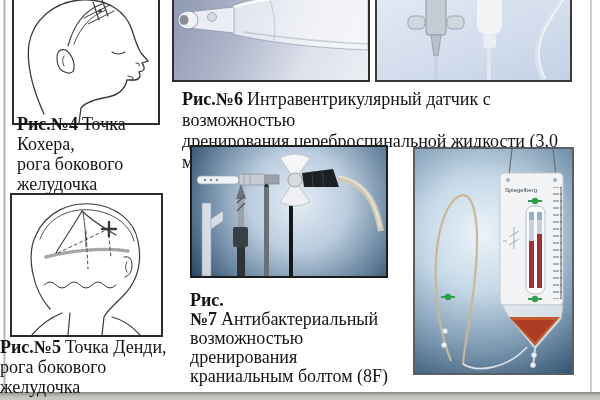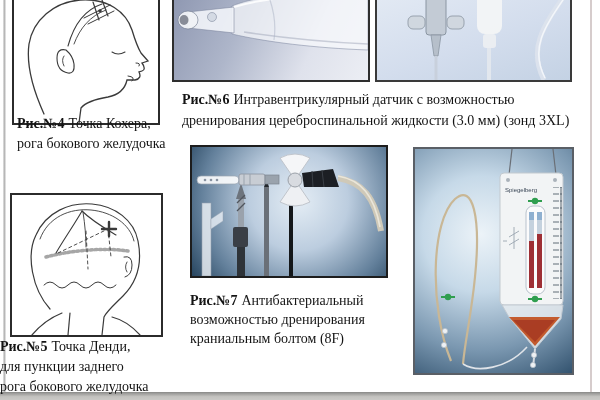--- a/index.html
+++ b/index.html
@@ -10,21 +10,21 @@
   .edge-left{left:3px;top:0;width:3px;height:392px;background:linear-gradient(to right,#e3e3e3,#b7b7b7,#efefef);}
   .edge-right{left:590px;top:0;width:2px;height:392px;background:#d6cccc;}
   .bottom-bar{left:0;top:392px;width:600px;height:8px;
               background:linear-gradient(#979795,#c3c2bf 45%,#cccbc8);border-top:1px solid #8f8f8d;}
   
   .sketchbox{border:2px solid #2b2b2b;background:#fff;box-sizing:border-box;}
   .fig4-box{left:12px;top:-14px;width:148px;height:139px;}
   .fig5-box{left:10px;top:193px;width:153px;height:144px;}
   .sketchbox svg{width:100%;height:100%;display:block;}
   
-  .cap{font-size:14px;line-height:20px;}
+  .cap{font-size:18px;line-height:20px;}
   .cap b{margin-right:4px;}
   .cap4{left:17px;top:114px;width:170px;}
   .cap5{left:0;top:337px;width:175px;}
   .cap6{left:182px;top:89px;width:402px;line-height:21px;}
   .cap7{left:190px;top:291px;width:218px;line-height:19px;}
   
   .photo{box-sizing:border-box;border:2px solid #2e2e2e;overflow:hidden;}
   .photo svg{width:100%;height:100%;display:block;}
   .photo1{left:172px;top:-10px;width:198px;height:92px;
           background:linear-gradient(115deg,#8e97b1 0%,#aeb6ca 35%,#dfe2ec 70%,#eceef4 100%);}
@@ -88,21 +88,20 @@
         <path d="M96,34 L99,62" stroke-dasharray="3,3" stroke-width="0.9"></path>
         <path d="M74,36 L76,74" stroke-dasharray="3,3" stroke-width="0.9"></path>
         <path d="M90,34 L104,34" stroke-width="2.4"></path>
         <path d="M97,27 L97,41" stroke-width="2.4"></path>
       </g>
     </svg>
   </div>
 
   <div class="abs cap cap5">
     <div><b>Рис.№5</b><span>Точка Денди,</span></div>
-    <div>для пункции заднего</div>
     <div>рога бокового желудочка</div>
   </div>
 
   <div class="abs photo photo1">
     <svg viewBox="0 0 194 88">
       <path d="M58,14 C80,5 110,1 194,0 L194,58 C140,56 92,50 58,42 Z" fill="rgba(248,250,252,0.72)" stroke="rgba(120,130,155,0.5)" stroke-width="1"></path>
       <path d="M14,20 L60,15 L60,41 L14,36 Z" fill="rgba(244,246,250,0.88)" stroke="rgba(120,130,155,0.55)" stroke-width="1"></path>
       <ellipse cx="14" cy="28" rx="10" ry="9" fill="rgba(240,242,246,0.95)" stroke="rgba(110,120,140,0.6)" stroke-width="1"></ellipse>
       <ellipse cx="10" cy="28" rx="4.5" ry="5" fill="rgba(55,60,75,0.55)"></ellipse>
       <circle cx="38" cy="25" r="4.5" fill="rgba(210,215,226,0.9)" stroke="rgba(130,140,160,0.6)"></circle>

